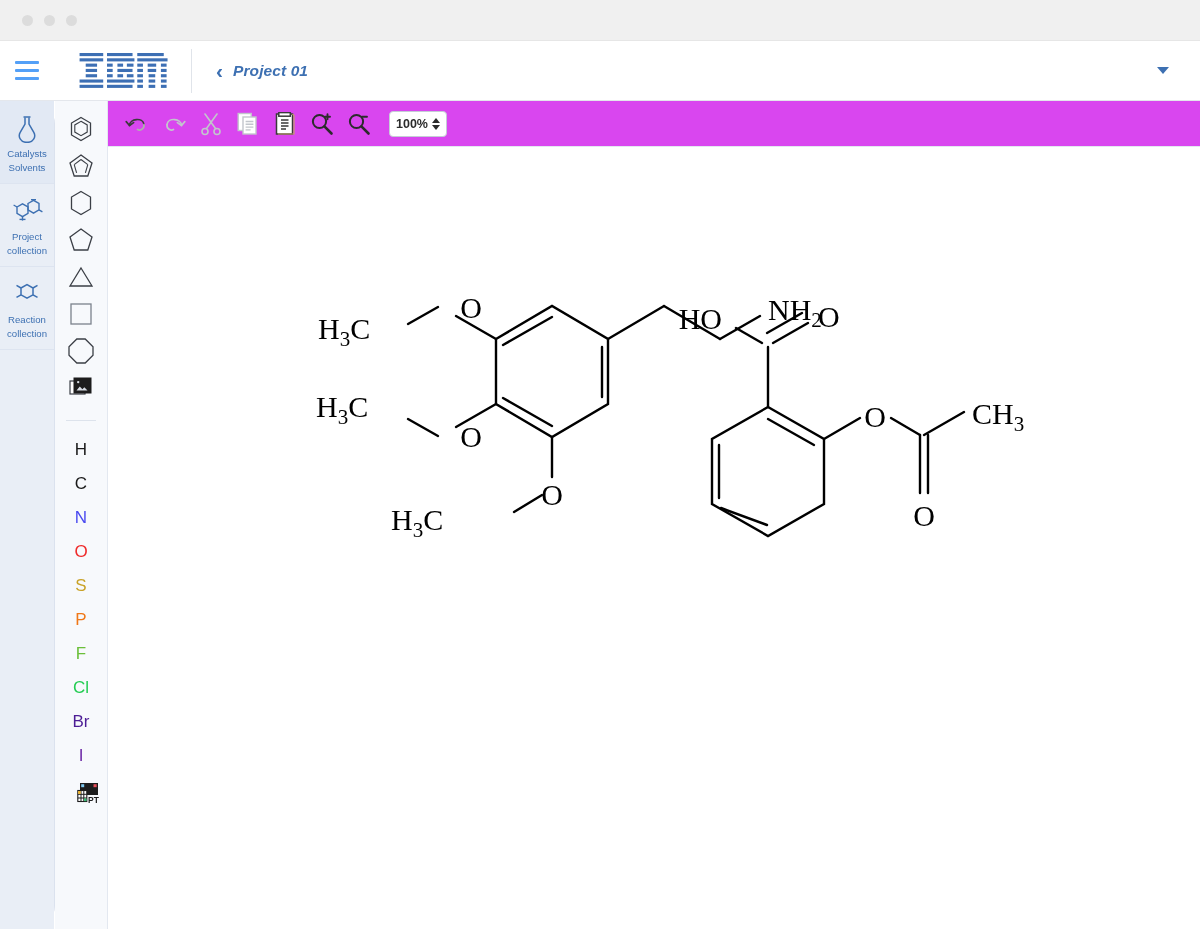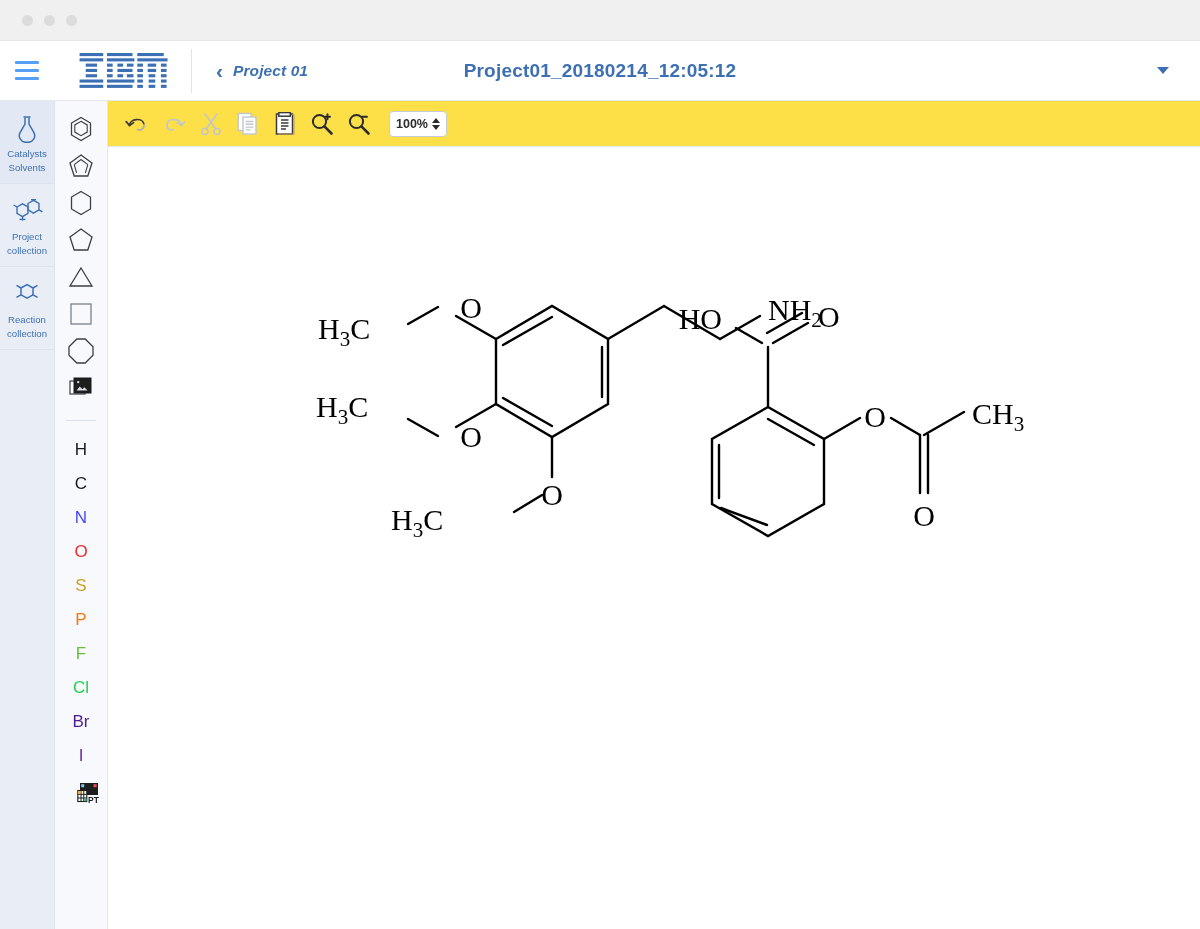--- a/index.html
+++ b/index.html
@@ -87,21 +87,21 @@
   }
 
   
   #body-wrap { display: flex; width: 100%; height: 828px; }
 
   
   #left-rail {
     width: 55px; flex: 0 0 55px;
     background: #e9eef6;
     border-right: 1px solid #dbe2ee;
-    display: flex; flex-direction: column;
+    display: flex; flex-direction: column; border-radius: 23px;
   }
   .rail-item {
     padding: 11px 2px 9px;
     display: flex; flex-direction: column; align-items: center;
     cursor: pointer;
     border-bottom: 1px solid #dde4f0;
   }
   .rail-item.sel { background: #e2e9f4; }
   .rail-item .ricon {
     height: 33px; display: flex; align-items: center; justify-content: center;
@@ -134,21 +134,21 @@
     width: 40px; height: 34px;
     display: flex; align-items: center; justify-content: center;
     font-size: 17px; cursor: pointer;
     font-family: "Liberation Sans", sans-serif;
   }
   #pt-tool { width:40px;height:36px;display:flex;align-items:center;justify-content:flex-end;cursor:pointer;margin-top:2px; }
 
   
   #right-col { flex: 1 1 auto; display: flex; flex-direction: column; }
   #edit-toolbar {
-    height: 46px; background: #fde047;
+    height: 46px; background: #d946ef;
     border-bottom: 1px solid #e3e8f0;
     display: flex; align-items: center;
     padding-left: 13px; gap: 5px;
     position: relative; z-index: 2;
   }
   .tb-btn {
     width: 32px; height: 32px;
     display: flex; align-items: center; justify-content: center;
     cursor: pointer;
   }
@@ -241,21 +241,20 @@
     </svg>
   </div>
 
   <div id="header-divider"></div>
 
   <div id="back-link">
     <span class="chev">‹</span>
     <span class="lbl">Project 01</span>
   </div>
 
-  <div id="project-title">Project01_20180214_12:05:12</div>
 
   <div id="header-dropdown">
     <span class="caret"></span>
   </div>
 </div>
 
 <div id="body-wrap">
 
   <div id="left-rail">
 

